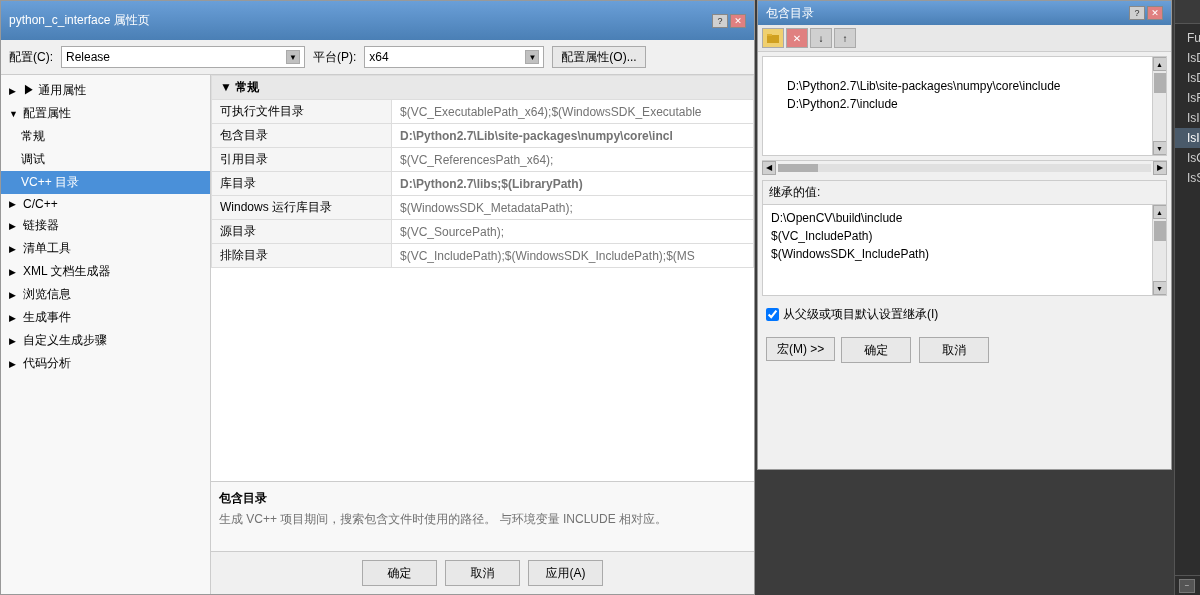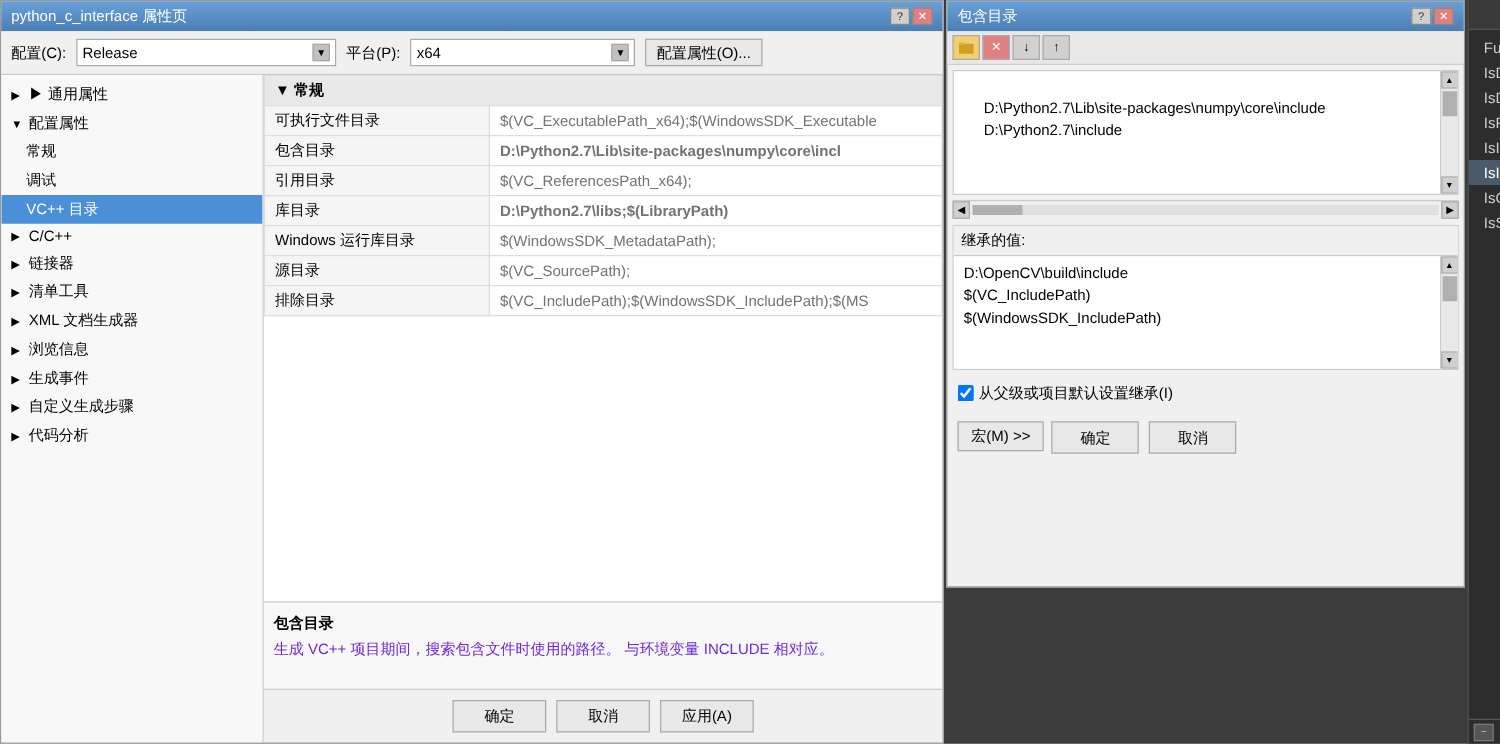--- a/index.html
+++ b/index.html
@@ -24,21 +24,21 @@
       flex-shrink: 0;
     }
 
     .dialog-titlebar {
       background: linear-gradient(to bottom, #6a9fd8, #4a7fb5);
       color: white;
       padding: 4px 8px;
       display: flex;
       justify-content: space-between;
       align-items: center;
-      height: 24px;
+      height: 39px;
     }
 
     .dialog-titlebar-title {
       font-size: 12px;
       font-weight: normal;
     }
 
     .titlebar-buttons {
       display: flex;
       gap: 2px;
@@ -82,21 +82,21 @@
       border: 1px solid #aaa;
       background: white;
       display: flex;
       align-items: center;
       justify-content: space-between;
       padding: 0 4px;
       cursor: pointer;
     }
 
     .dropdown-config {
-      width: 208px;
+      width: 244px;
     }
 
     .dropdown-platform {
       width: 180px;
     }
 
     .dropdown-arrow {
       width: 14px;
       height: 14px;
       background: #c0c0c0;
@@ -215,21 +215,21 @@
     }
 
     .desc-title {
       font-weight: bold;
       font-size: 12px;
       margin-bottom: 4px;
     }
 
     .desc-text {
       font-size: 12px;
-      color: #6d28d9;
+      color: #737373;
     }
 
     
     .bottom-buttons {
       padding: 8px;
       display: flex;
       justify-content: center;
       gap: 8px;
       background: #f0f0f0;
       border-top: 1px solid #ccc;

